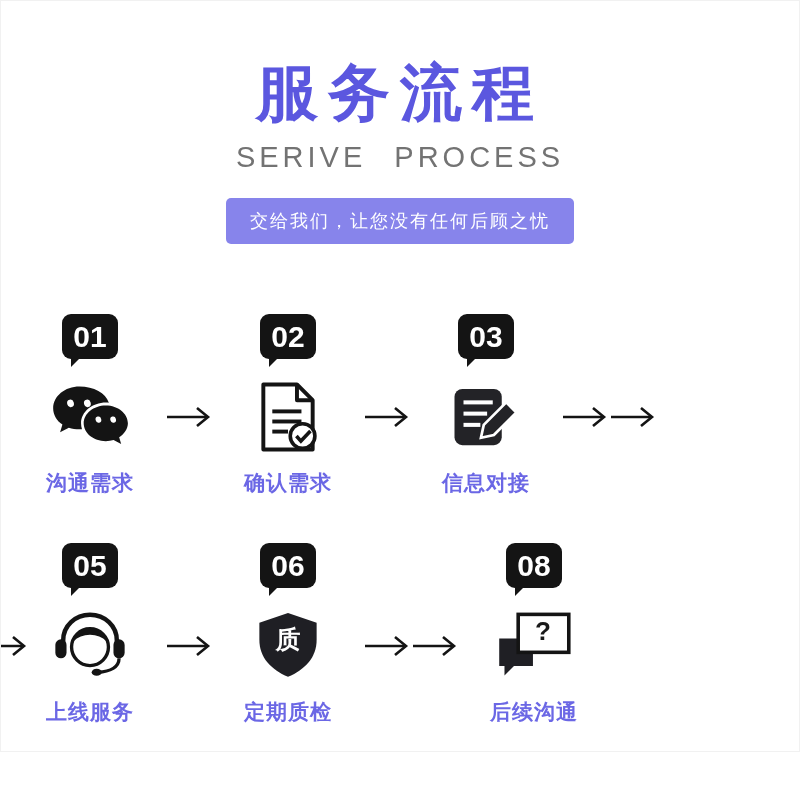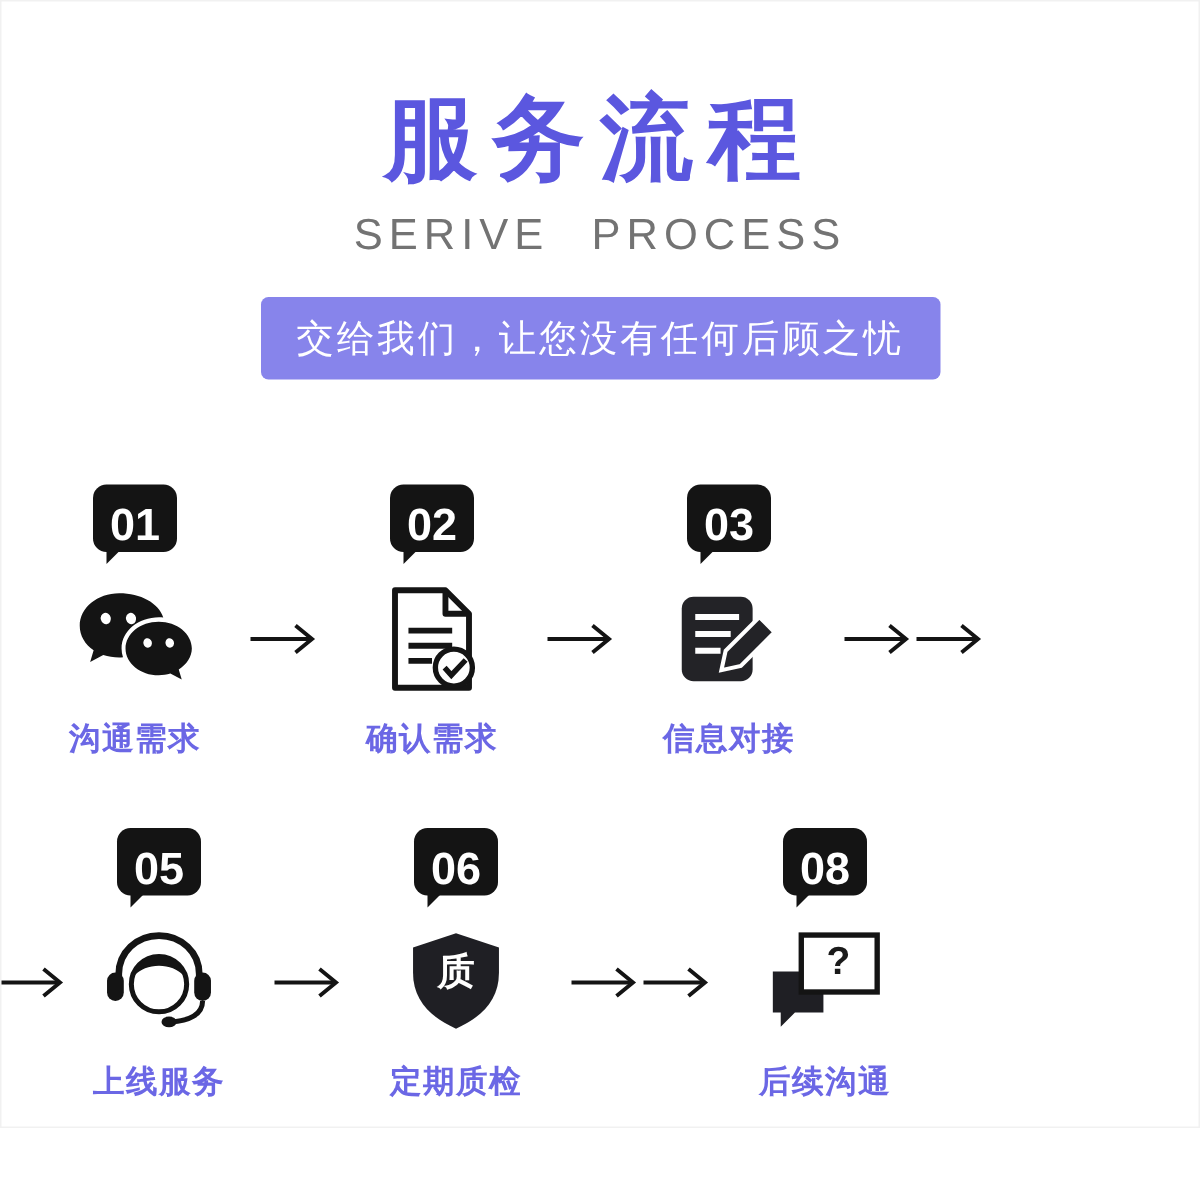--- a/index.html
+++ b/index.html
@@ -30,44 +30,44 @@
     color:#737373;
     letter-spacing:4px;
     word-spacing:16px;
     margin-top:14px;
   }
   .banner-wrap { text-align:center; margin-top:24px; }
   .banner {
     display:inline-block;
     background:var(--banner_bg,#8784EB);
     color:#fff;
-    font-size:25px;
+    font-size:18px;
     letter-spacing:2px;
     padding:11px 24px;
     border-radius:5px;
   }
   .row {
     display:flex;
     align-items:flex-start;
     margin-top:70px;
     padding-left:14px;
   }
-  .row2 { padding-left:16px; margin-top:46px; }
+  .row2 { padding-left:0; margin-top:46px; }
   .row > * { flex:none; }
   .step {
     width:150px;
     display:flex; flex-direction:column; align-items:center;
   }
   .badge {
     position:relative;
     width:56px; height:45px;
     background:var(--ink,#141414);
     border-radius:9px;
     color:#fff;
-    display:flex; align-items:flex-end; justify-content:center;
+    display:flex; align-items:center; justify-content:center;
     font-size:30px; font-weight:bold;
   }
   .badge::after {
     content:"";
     position:absolute; left:9px; bottom:-8px;
     width:0; height:0;
     border-style:solid;
     border-width:9px 9px 0 0;
     border-color:var(--ink,#141414) transparent transparent transparent;
   }

